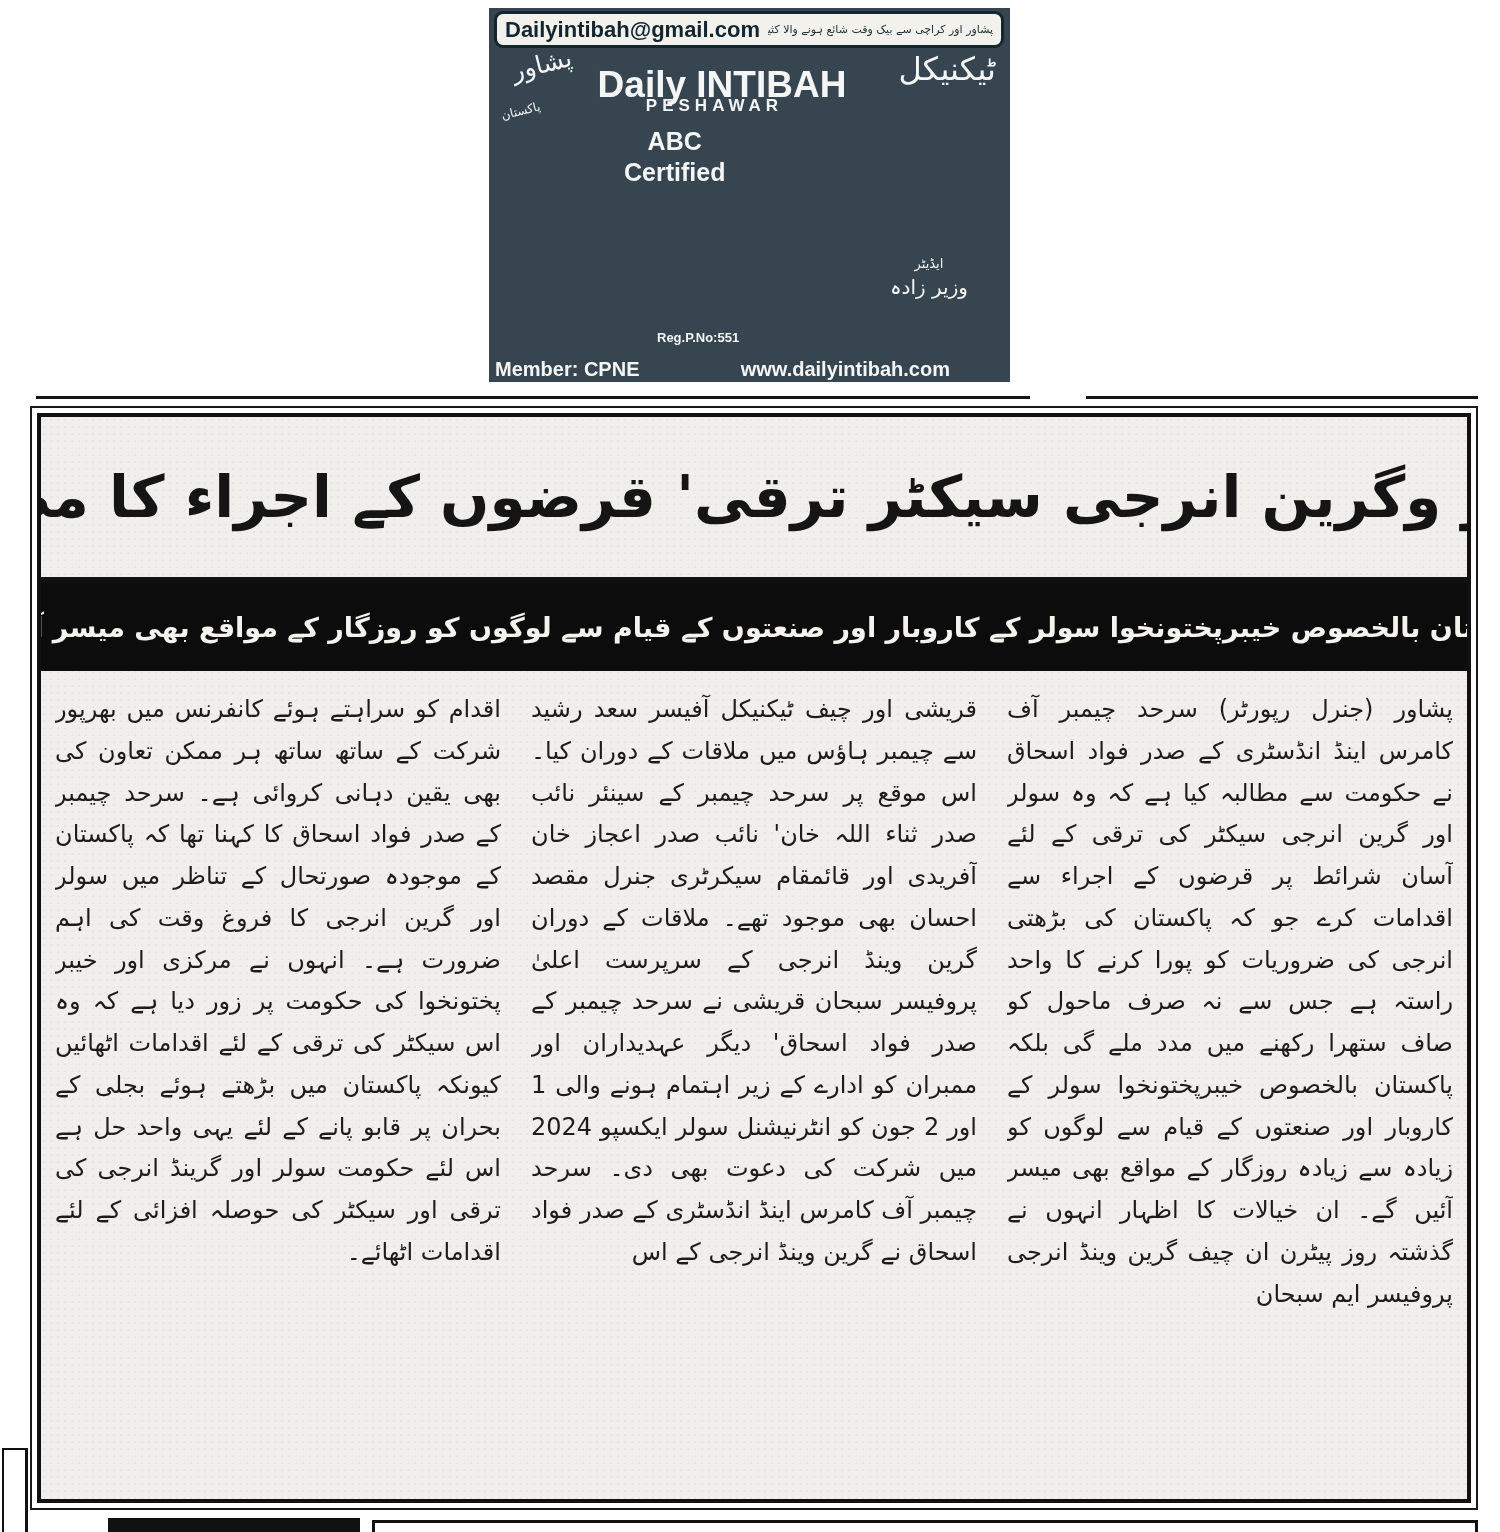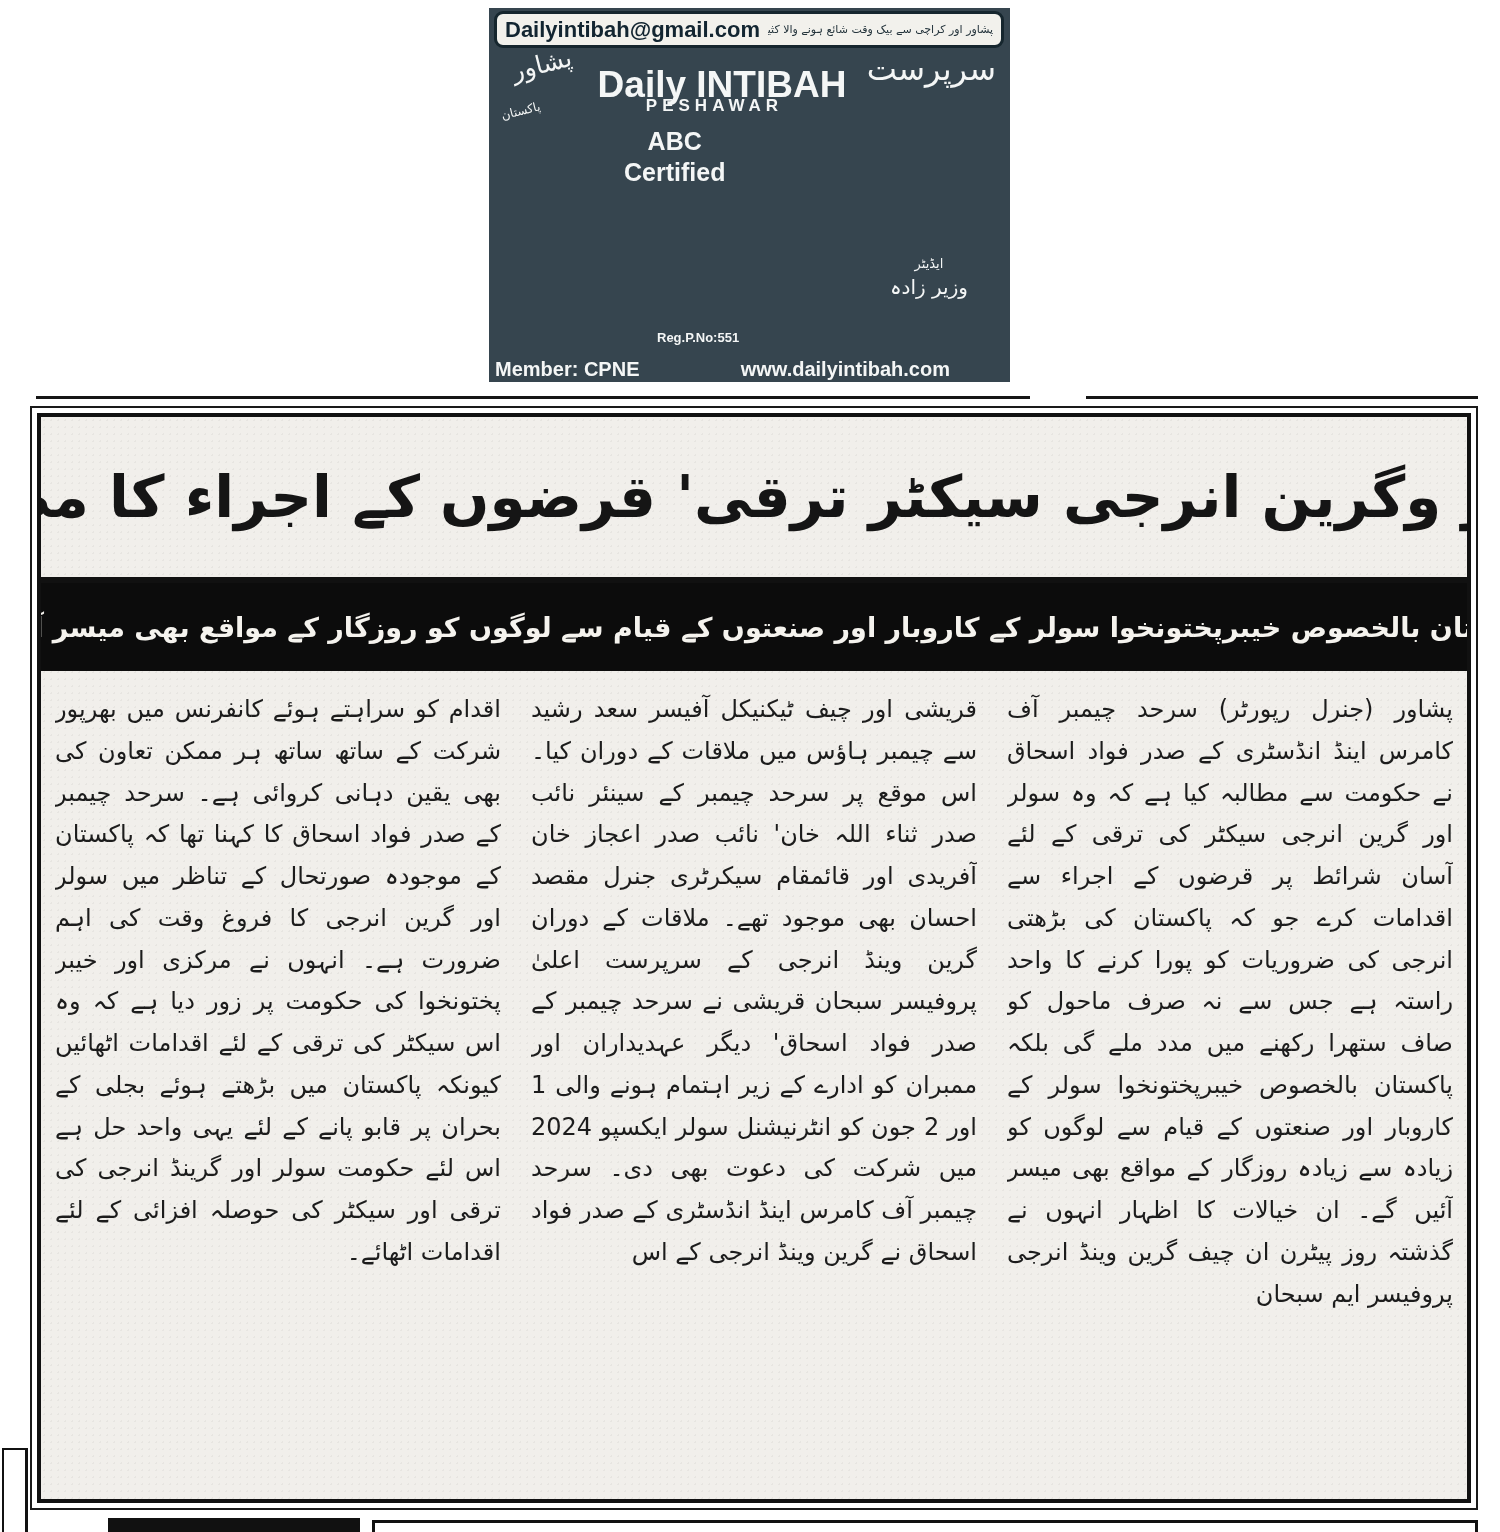--- a/index.html
+++ b/index.html
@@ -80,21 +80,21 @@
   <div class="email-box">
     <span class="email-text">Dailyintibah@gmail.com</span>
     <span class="email-note">پشاور اور کراچی سے بیک وقت شائع ہونے والا کثیر الاشاعت اخبار</span>
   </div>
   <div class="title-en">Daily INTIBAH</div>
   <div class="city-en">PESHAWAR</div>
   <div class="abc">
     <span>ABC</span><br>
     <span>Certified</span>
   </div>
-  <div class="rooznama">سرپرست</div>
+  <div class="rooznama">ٹیکنیکل</div>
   <div class="city-ur">پشاور</div>
   <div class="country-ur">پاکستان</div>
   <div class="reg-no">Reg.P.No:551</div>
   <div class="editor">
     <span class="lbl">ایڈیٹر</span>
     <span class="nm">وزیر زادہ</span>
   </div>
   <div class="member-row">
     <span>Member: CPNE</span>
     <span>www.dailyintibah.com</span>

